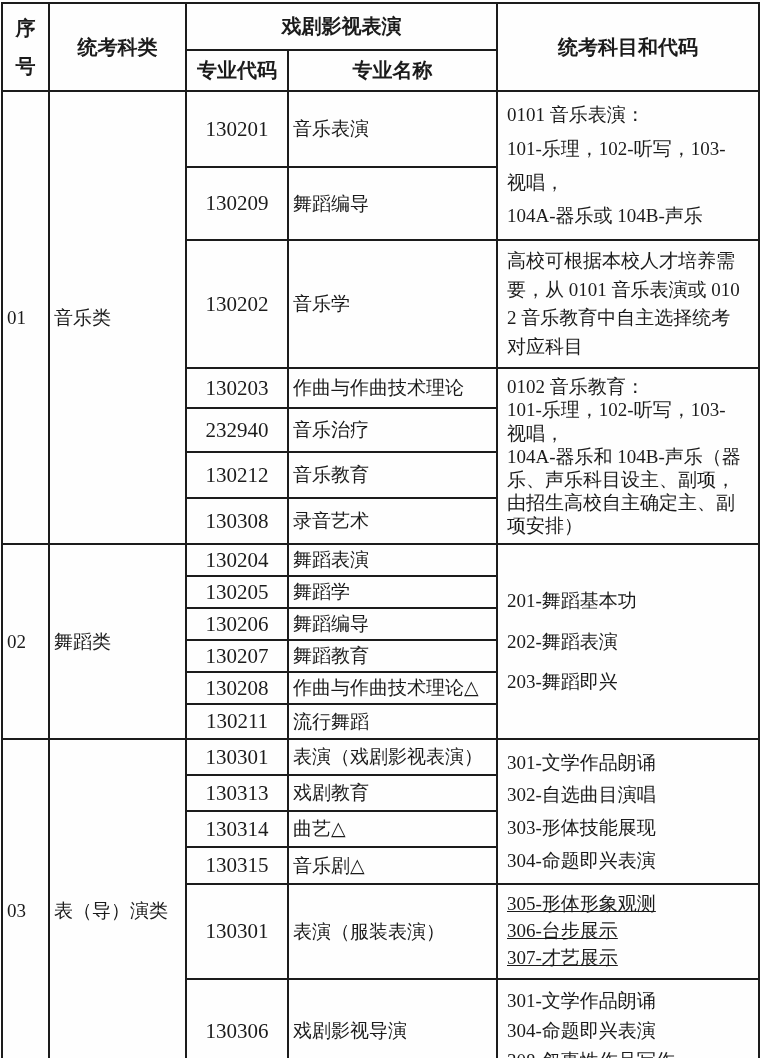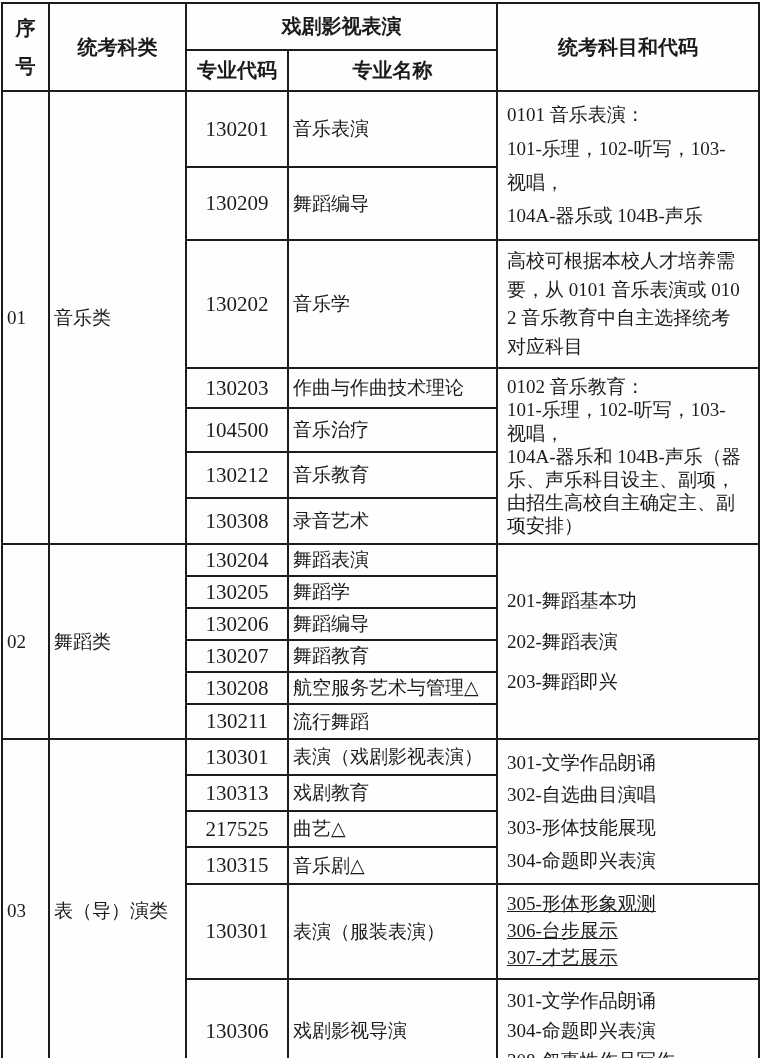--- a/index.html
+++ b/index.html
@@ -100,21 +100,21 @@
     <td class="subj lh150">高校可根据本校人才培养需要，从 0101 音乐表演或 0102 音乐教育中自主选择统考对应科目</td>
   </tr>
   <tr style="height:31px">
     <td class="code">130203</td>
     <td class="c">作曲与作曲技术理论</td>
     <td rowspan="4" class="subj lh122">0102 音乐教育：
 101-乐理，102-听写，103-视唱，
 104A-器乐和 104B-声乐（器乐、声乐科目设主、副项，由招生高校自主确定主、副项安排）</td>
   </tr>
   <tr style="height:35px">
-    <td class="code">104500</td>
+    <td class="code">232940</td>
     <td class="c">音乐治疗</td>
   </tr>
   <tr style="height:37px">
     <td class="code">130212</td>
     <td class="c">音乐教育</td>
   </tr>
   <tr style="height:37px">
     <td class="code">130308</td>
     <td class="c">录音艺术</td>
   </tr>
@@ -135,21 +135,21 @@
   <tr style="height:32px">
     <td class="code">130206</td>
     <td class="c">舞蹈编导</td>
   </tr>
   <tr style="height:32px">
     <td class="code">130207</td>
     <td class="c">舞蹈教育</td>
   </tr>
   <tr style="height:31px">
     <td class="code">130208</td>
-    <td class="c">航空服务艺术与管理△</td>
+    <td class="c">作曲与作曲技术理论△</td>
   </tr>
   <tr style="height:35px">
     <td class="code">130211</td>
     <td class="c">流行舞蹈</td>
   </tr>
 
   <tr style="height:36px">
     <td rowspan="6" class="c">03</td>
     <td rowspan="6" class="c">表（导）演类</td>
     <td class="code">130301</td>
@@ -157,21 +157,21 @@
     <td rowspan="4" class="subj lh170">301-文学作品朗诵
 302-自选曲目演唱
 303-形体技能展现
 304-命题即兴表演</td>
   </tr>
   <tr style="height:36px">
     <td class="code">130313</td>
     <td class="c">戏剧教育</td>
   </tr>
   <tr style="height:36px">
-    <td class="code">217525</td>
+    <td class="code">130314</td>
     <td class="c">曲艺△</td>
   </tr>
   <tr style="height:37px">
     <td class="code">130315</td>
     <td class="c">音乐剧△</td>
   </tr>
   <tr style="height:80px">
     <td class="code">130301</td>
     <td class="c">表演（服装表演）</td>
     <td class="subj lh140">305-形体形象观测

